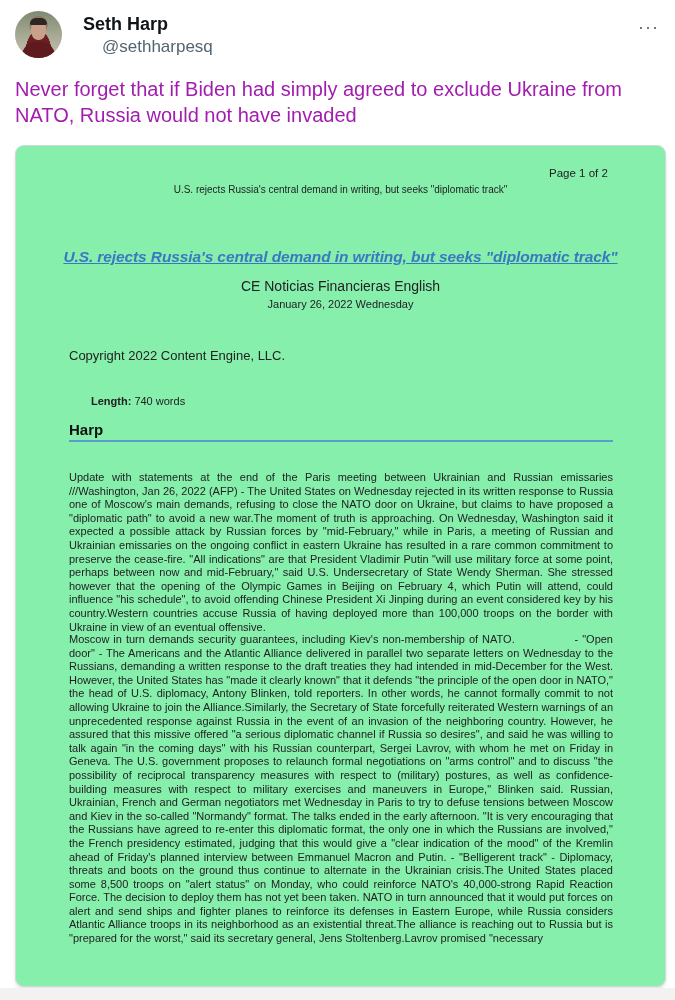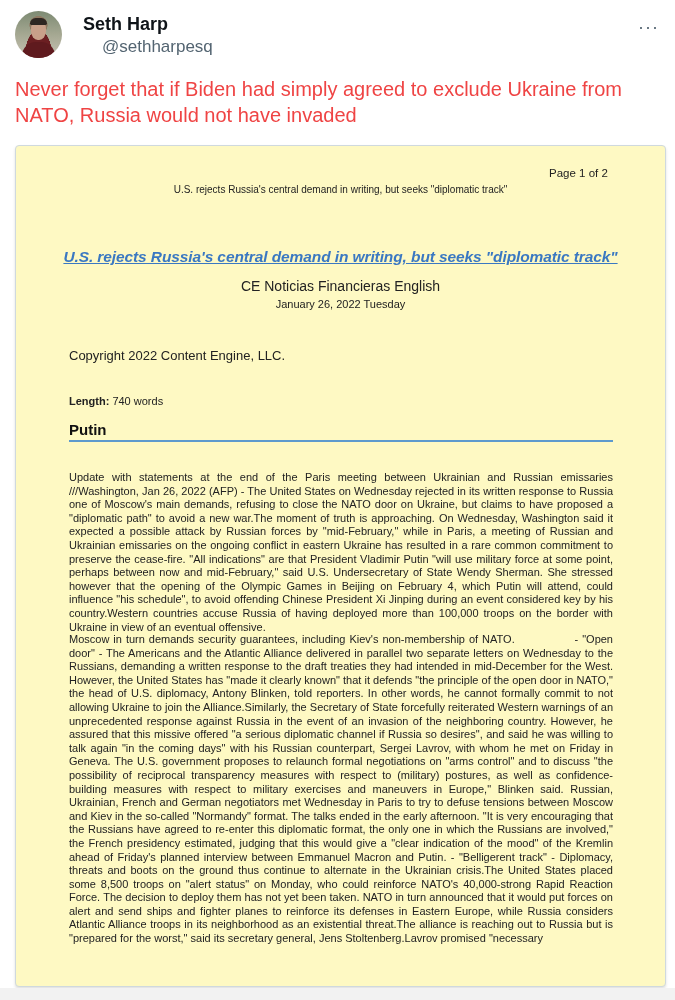--- a/index.html
+++ b/index.html
@@ -8,32 +8,32 @@
   .avatar { position:absolute; left:0; top:0; width:47px; height:47px; border-radius:50%; overflow:hidden;
     background: radial-gradient(circle at 50% 30%, #8f7a63 0 22%, transparent 23%),
                 radial-gradient(ellipse at 50% 95%, #6b1f22 0 40%, transparent 41%),
                 linear-gradient(180deg, #7d8a73 0%, #a5a892 50%, #c7c2b3 100%); }
   .avatar .face { position:absolute; left:16px; top:9px; width:15px; height:20px; border-radius:45%; background:#c9a08a; }
   .avatar .hair { position:absolute; left:15px; top:7px; width:17px; height:7px; border-radius:8px 8px 2px 2px; background:#2e2622; }
   .avatar .shirt { position:absolute; left:7px; top:31px; width:33px; height:20px; border-radius:14px 14px 0 0; background:#5f1a1e; }
   .name { position:absolute; left:68px; top:3px; font-weight:bold; font-size:18px; color:#0f1419; }
   .handle { position:absolute; left:55px; top:26px; font-size:17px; color:#536471;margin-left:32px; }
   .more { position:absolute; right:6px; top:6px; font-size:18px; color:#536471; letter-spacing:1px; cursor:pointer; }
-  .tweet-text { position:absolute; left:15px; top:76px; width:640px; font-size:20px; line-height:26px; color:#ef4444; }
-  .card { position:absolute; left:15px; top:145px; width:649px; height:840px; border:1px solid #cfd9de; border-radius:4px; background:#fef9c3; box-shadow:0 2px 3px rgba(0,0,0,0.12); overflow:hidden; }
+  .tweet-text { position:absolute; left:15px; top:76px; width:640px; font-size:20px; line-height:26px; color:#a21caf; }
+  .card { position:absolute; left:15px; top:145px; width:649px; height:840px; border:1px solid #cfd9de; border-radius:9px; background:#86efac; box-shadow:0 2px 3px rgba(0,0,0,0.12); overflow:hidden; }
   .bottom-bg { position:absolute; left:0; top:988px; width:675px; height:12px; background:#f2f2f2; }
   .doc { position:absolute; left:0; top:0; width:649px; height:840px; }
   .page-num { position:absolute; left:533px; top:21px; font-size:11.5px; color:#222; }
   .running-head { position:absolute; left:0; width:649px; top:38px; text-align:center; font-size:10px; color:#222; }
   .doc-title { position:absolute; left:0; width:649px; top:102px; text-align:center; font-size:15.5px; font-weight:bold; font-style:italic; color:#3a78c2; text-decoration:underline; letter-spacing:-0.1px; cursor:pointer; }
   .source { position:absolute; left:0; width:649px; top:132px; text-align:center; font-size:14px; color:#222; }
   .date { position:absolute; left:0; width:649px; top:152px; text-align:center; font-size:11px; color:#222; }
   .copyright { position:absolute; left:53px; top:203px; font-size:13px; line-height:14px; color:#222; }
   .length { position:absolute; left:53px; top:249px; font-size:11px; color:#222; }
-  .length b { font-weight:bold; }
+  .length b { font-weight:bold;margin-left:22px; }
   .body-heading { position:absolute; left:53px; top:275px; width:544px; font-size:15px; font-weight:bold; color:#111; padding-bottom:2px; border-bottom:2.5px solid #5d9acd; }
   .para { position:absolute; left:53px; width:544px; font-size:11px; line-height:13.6px; color:#222; text-align:justify; }
   .p1 { top:325px; }
   .p2 { top:487px; }
 </style>
 </head>
 <body>
 
 <div class="header">
   <div class="avatar">
@@ -47,24 +47,24 @@
 </div>
 
 <div class="tweet-text">Never forget that if Biden had simply agreed to exclude Ukraine from NATO, Russia would not have invaded</div>
 
 <div class="card">
   <div class="doc">
     <div class="page-num">Page 1 of 2</div>
     <div class="running-head">U.S. rejects Russia's central demand in writing, but seeks "diplomatic track"</div>
     <div class="doc-title">U.S. rejects Russia's central demand in writing, but seeks "diplomatic track"</div>
     <div class="source">CE Noticias Financieras English</div>
-    <div class="date">January 26, 2022 Tuesday</div>
+    <div class="date">January 26, 2022 Wednesday</div>
     <div class="copyright">
       <div>Copyright 2022 Content Engine, LLC.</div>
     </div>
     <div class="length"><b>Length:</b><span> 740 words</span></div>
-    <div class="body-heading">Putin</div>
+    <div class="body-heading">Harp</div>
     <div class="para p1">Update with statements at the end of the Paris meeting between Ukrainian and Russian emissaries ///Washington, Jan 26, 2022 (AFP) - The United States on Wednesday rejected in its written response to Russia one of Moscow's main demands, refusing to close the NATO door on Ukraine, but claims to have proposed a "diplomatic path" to avoid a new war.The moment of truth is approaching. On Wednesday, Washington said it expected a possible attack by Russian forces by "mid-February," while in Paris, a meeting of Russian and Ukrainian emissaries on the ongoing conflict in eastern Ukraine has resulted in a rare common commitment to preserve the cease-fire. "All indications" are that President Vladimir Putin "will use military force at some point, perhaps between now and mid-February," said U.S. Undersecretary of State Wendy Sherman. She stressed however that the opening of the Olympic Games in Beijing on February 4, which Putin will attend, could influence "his schedule", to avoid offending Chinese President Xi Jinping during an event considered key by his country.Western countries accuse Russia of having deployed more than 100,000 troops on the border with Ukraine in view of an eventual offensive.</div>
     <div class="para p2">Moscow in turn demands security guarantees, including Kiev's non-membership of NATO.&nbsp;&nbsp;&nbsp;&nbsp;&nbsp;&nbsp;&nbsp;&nbsp;&nbsp;&nbsp;&nbsp;&nbsp;&nbsp;&nbsp; - "Open door" - The Americans and the Atlantic Alliance delivered in parallel two separate letters on Wednesday to the Russians, demanding a written response to the draft treaties they had intended in mid-December for the West. However, the United States has "made it clearly known" that it defends "the principle of the open door in NATO," the head of U.S. diplomacy, Antony Blinken, told reporters. In other words, he cannot formally commit to not allowing Ukraine to join the Alliance.Similarly, the Secretary of State forcefully reiterated Western warnings of an unprecedented response against Russia in the event of an invasion of the neighboring country. However, he assured that this missive offered "a serious diplomatic channel if Russia so desires", and said he was willing to talk again "in the coming days" with his Russian counterpart, Sergei Lavrov, with whom he met on Friday in Geneva. The U.S. government proposes to relaunch formal negotiations on "arms control" and to discuss "the possibility of reciprocal transparency measures with respect to (military) postures, as well as confidence-building measures with respect to military exercises and maneuvers in Europe," Blinken said. Russian, Ukrainian, French and German negotiators met Wednesday in Paris to try to defuse tensions between Moscow and Kiev in the so-called "Normandy" format. The talks ended in the early afternoon. "It is very encouraging that the Russians have agreed to re-enter this diplomatic format, the only one in which the Russians are involved," the French presidency estimated, judging that this would give a "clear indication of the mood" of the Kremlin ahead of Friday's planned interview between Emmanuel Macron and Putin. - "Belligerent track" - Diplomacy, threats and boots on the ground thus continue to alternate in the Ukrainian crisis.The United States placed some 8,500 troops on "alert status" on Monday, who could reinforce NATO's 40,000-strong Rapid Reaction Force. The decision to deploy them has not yet been taken. NATO in turn announced that it would put forces on alert and send ships and fighter planes to reinforce its defenses in Eastern Europe, while Russia considers Atlantic Alliance troops in its neighborhood as an existential threat.The alliance is reaching out to Russia but is "prepared for the worst," said its secretary general, Jens Stoltenberg.Lavrov promised "necessary</div>
   </div>
 </div>
 
 <div class="bottom-bg"></div>
 
 </body></html>

